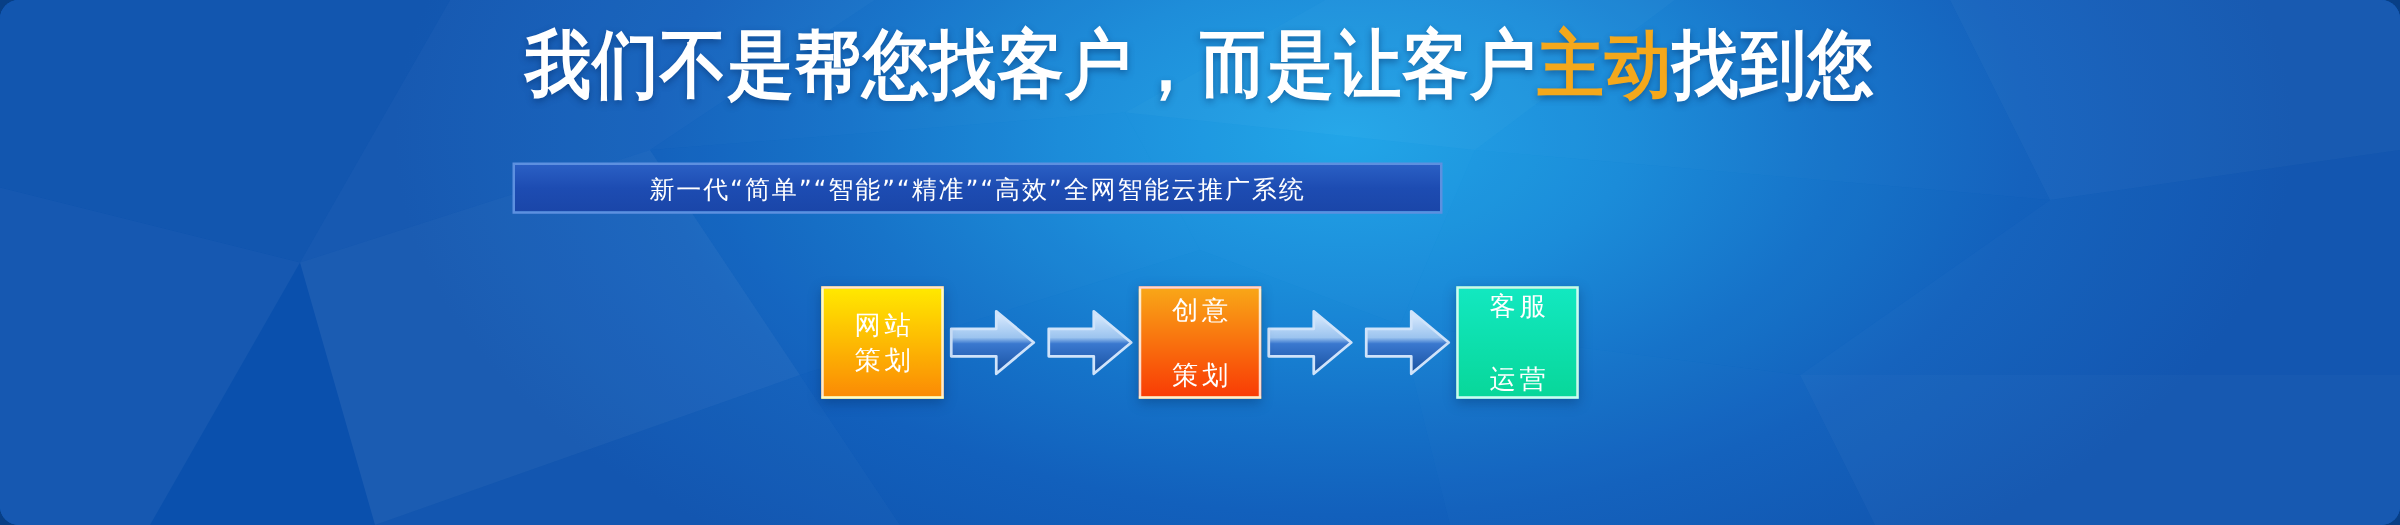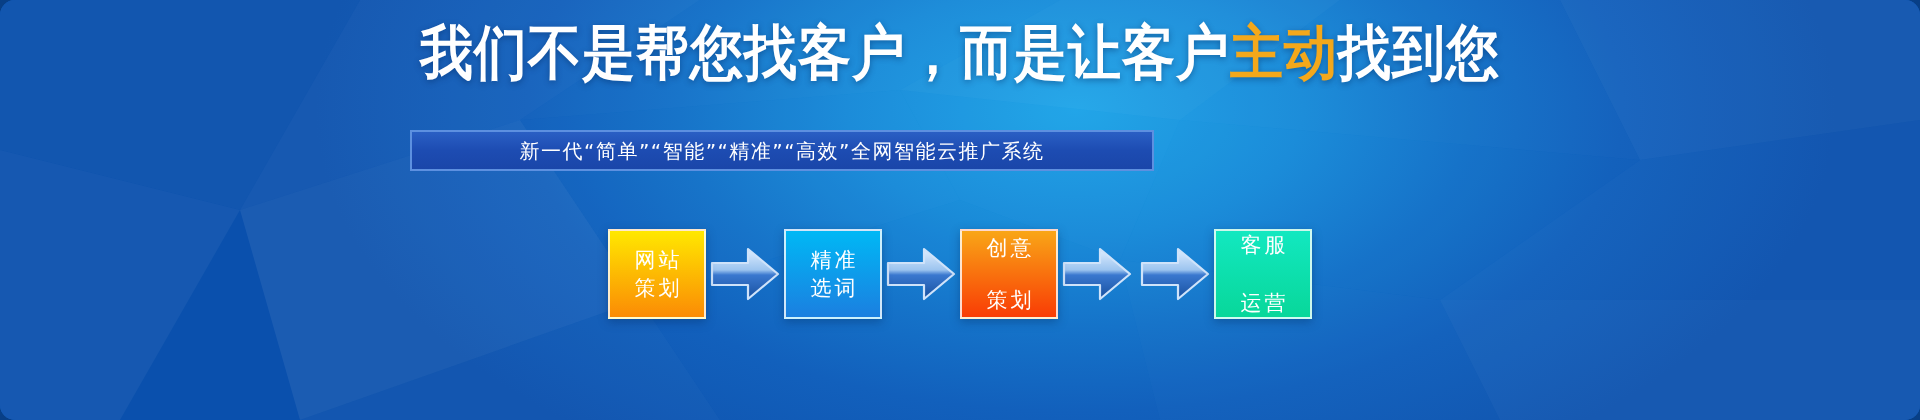--- a/index.html
+++ b/index.html
@@ -163,24 +163,20 @@
             <stop offset="0%" stop-color="#dfeeff"></stop>
             <stop offset="42%" stop-color="#9cc4ef"></stop>
             <stop offset="52%" stop-color="#3a78cf"></stop>
             <stop offset="100%" stop-color="#17509f"></stop>
           </linearGradient>
         </defs>
         <path d="M4,20 L40,20 L40,6 L70,31 L40,56 L40,42 L4,42 Z" fill="url(#ag1)" stroke="#cfe3fa" stroke-width="2.2" stroke-linejoin="round"></path>
       </svg>
     </div>
 
-    <div class="step-box" style="background: linear-gradient(rgb(0, 184, 245) 0%, rgb(27, 127, 224) 100%); color: rgb(255, 255, 255);">
-      <span class="ln">精准</span>
-      <span class="ln">选词</span>
-    </div>
 
     <div class="arrow">
       <svg viewBox="0 0 74 62" aria-hidden="true">
         <path d="M4,20 L40,20 L40,6 L70,31 L40,56 L40,42 L4,42 Z" fill="url(#ag1)" stroke="#cfe3fa" stroke-width="2.2" stroke-linejoin="round"></path>
       </svg>
     </div>
 
     <div class="step-box" style="background: linear-gradient(rgb(249, 166, 23) 0%, rgb(249, 60, 5) 100%); color: rgb(255, 255, 255); gap: 24px;">
       <span class="ln">创意</span>
       <span class="ln">策划</span>

